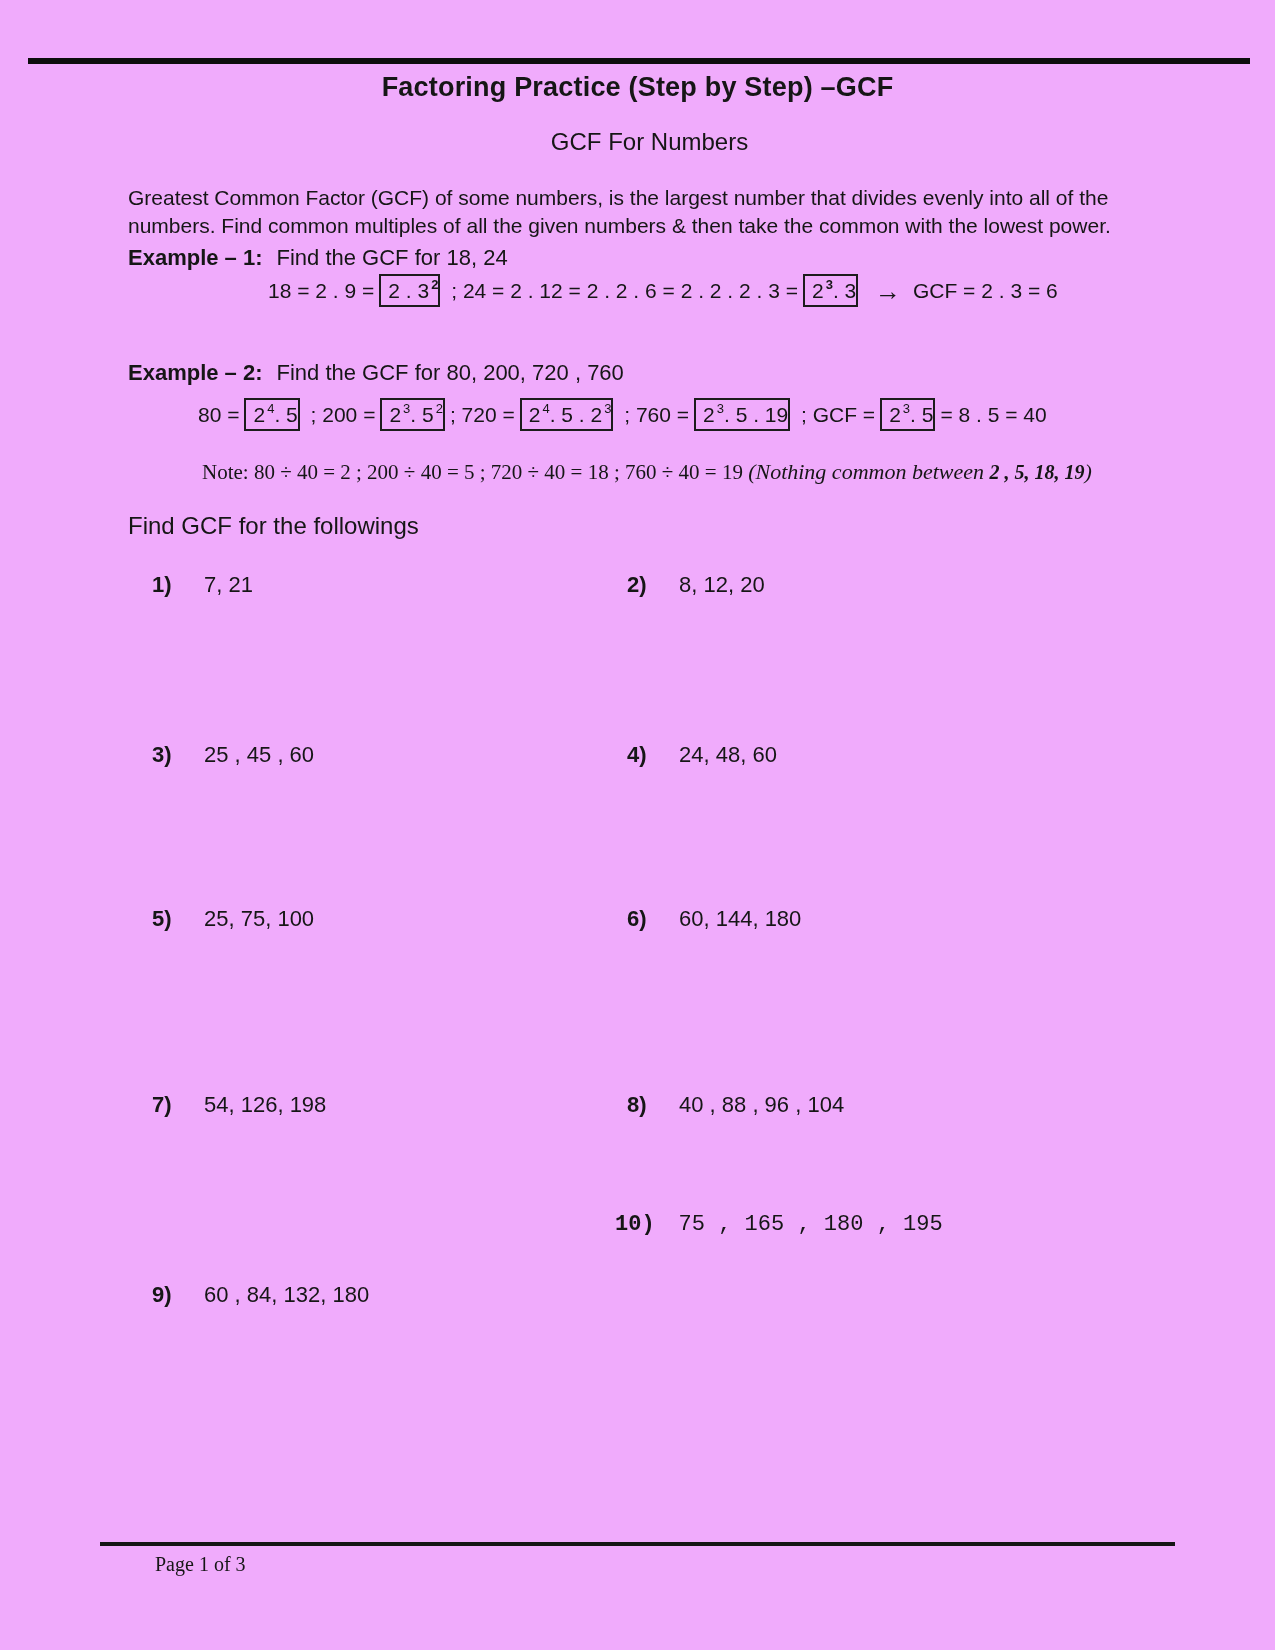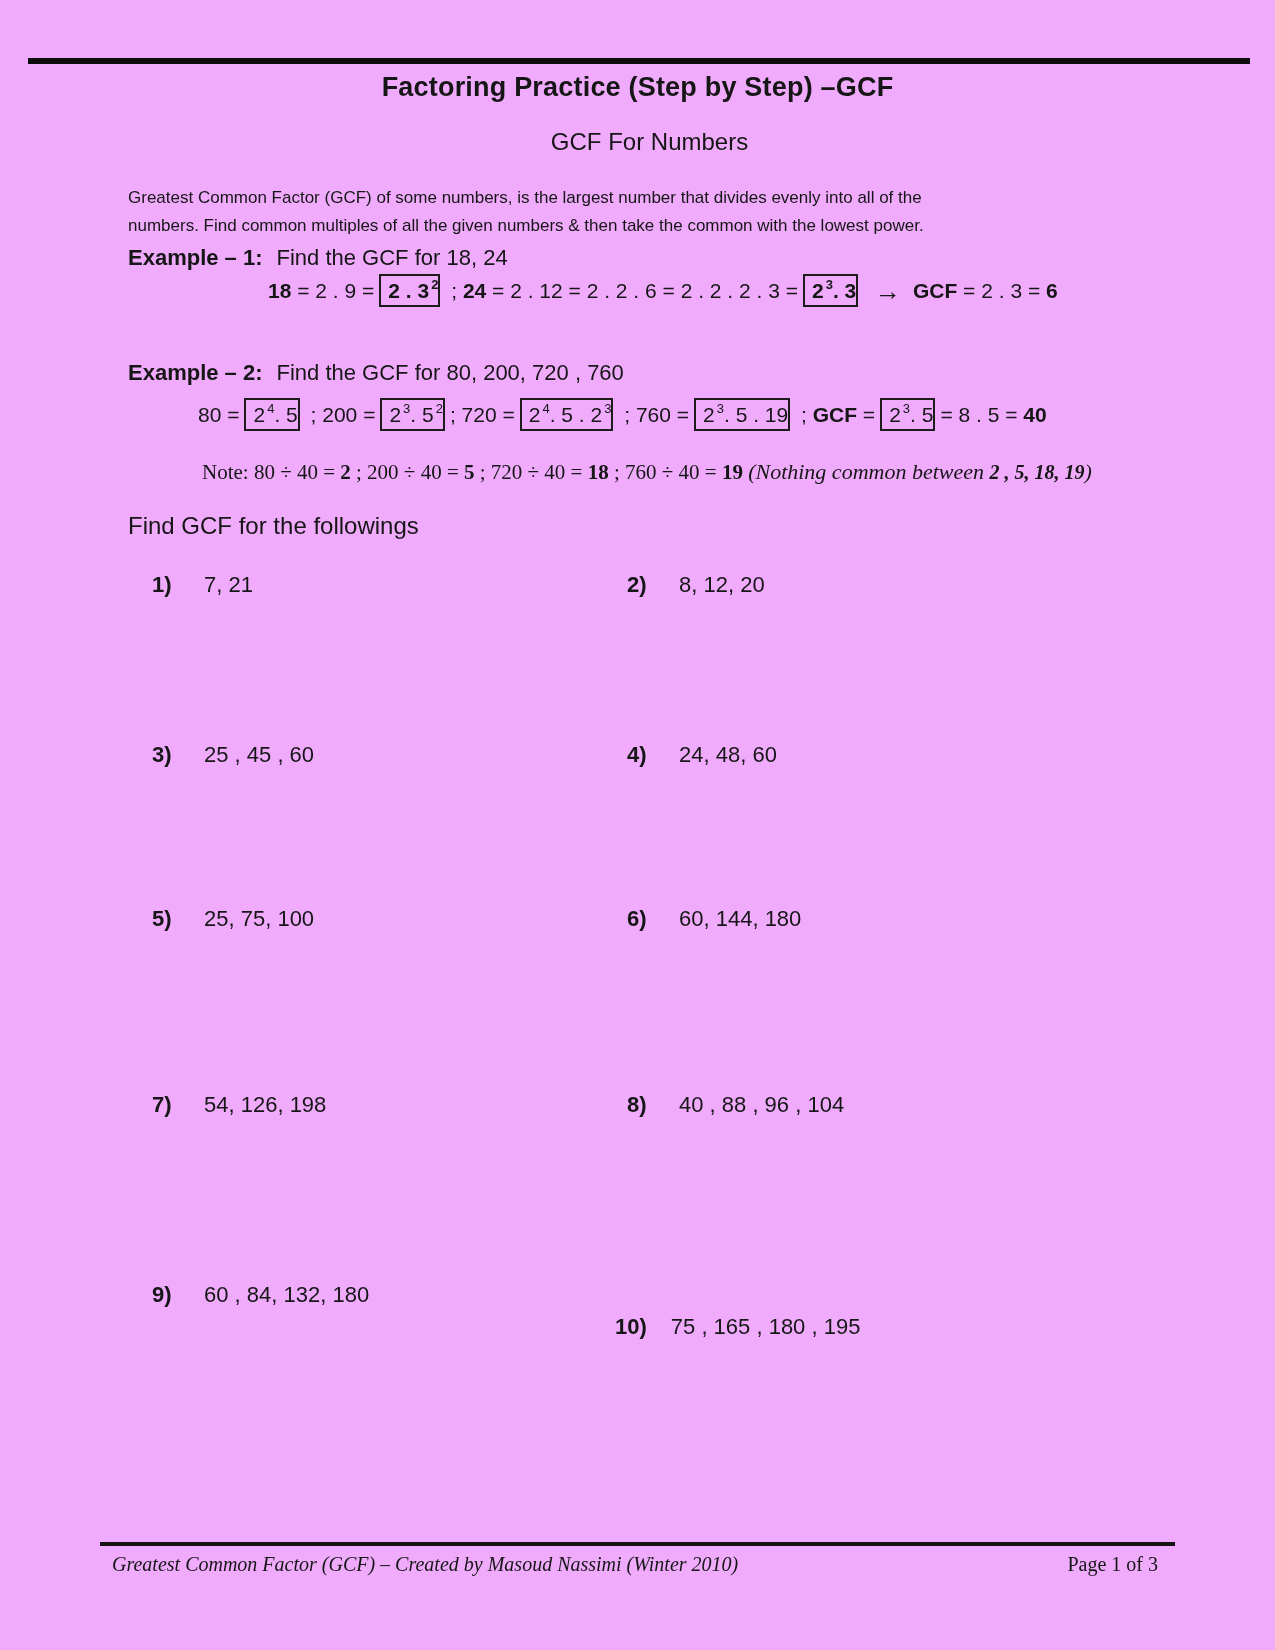--- a/index.html
+++ b/index.html
@@ -19,53 +19,53 @@
   .title{
     position:absolute;top:72px;left:0;width:100%;
     text-align:center;font-size:27px;font-weight:bold;letter-spacing:.2px;
   }
   .subtitle{
     position:absolute;top:128px;left:12px;width:100%;
     text-align:center;font-size:24px;font-weight:normal;
   }
   .intro{
     position:absolute;top:184px;left:128px;width:1040px;
-    font-size:17px;line-height:27.5px;
+    font-size:21px;line-height:27.5px;
   }
   .ex-head{position:absolute;left:128px;font-size:22px;}
   .ex-head .ex-label{font-weight:bold;margin-right:14px;}
   .ex1-head{top:245px;}
   .ex2-head{top:360px;}
   .mathline{position:absolute;font-size:21px;white-space:nowrap;}
   .ex1-work{top:274px;left:268px;}
   .ex2-work{top:398px;left:198px;}
   .mbox{
     display:inline-block;border:2px solid #1c1c1c;
     padding:2px 0 3px 7px;margin:0 5px;line-height:1.05;
   }
-  .tk-bold{font-weight:bold;}
+  .tk-bold{font-weight:normal;}
   .tk-sup{font-size:13px;vertical-align:9px;letter-spacing:0;padding-left:2px;}
   .tk-bsup{font-size:13px;vertical-align:9px;font-weight:bold;padding-left:2px;}
   .tk-arrow{font-weight:bold;font-size:26px;vertical-align:-2px;padding:0 6px;}
   .note-line{
     position:absolute;top:459px;left:202px;
     font-family:"Liberation Serif", serif;font-size:21px;white-space:nowrap;
   }
   .tk-it{font-style:italic;font-size:22px;}
   .tk-bit{font-style:italic;font-weight:bold;font-size:20px;}
   .find-heading{
     position:absolute;top:512px;left:128px;font-size:24px;
   }
   .problem{position:absolute;font-size:22px;white-space:nowrap;}
   .problem .pnum{font-weight:bold;display:inline-block;min-width:28px;margin-right:24px;}
   .p1{top:572px;left:152px;}  .p2{top:572px;left:627px;}
   .p3{top:742px;left:152px;}  .p4{top:742px;left:627px;}
   .p5{top:906px;left:152px;}  .p6{top:906px;left:627px;}
   .p7{top:1092px;left:152px;} .p8{top:1092px;left:627px;}
-  .p9{top:1282px;left:152px;} .p10{top:1314px;left:615px;}
+  .p9{top:1282px;left:152px;} .p10{top:1212px;left:615px;font-family:Liberation Mono, monospace;}
   .footer-rule{
     position:absolute;top:1542px;left:100px;width:1075px;height:4px;
     background:#151515;
   }
   .footer{
     position:absolute;top:1553px;left:112px;width:1046px;
     display:flex;justify-content:space-between;align-items:baseline;
     font-family:"Liberation Serif", serif;font-size:20px;
   }
   .footer-credit{font-style:italic;}
@@ -126,17 +126,16 @@
   </div>
   <div class="problem p9">
     <span class="pnum">9)</span><span class="pval">60 , 84, 132, 180</span>
   </div>
   <div class="problem p10">
     <span class="pnum">10)</span><span class="pval">75 , 165 , 180 , 195</span>
   </div>
 
   <div class="footer-rule"></div>
   <div class="footer">
-    <span class="footer-credit">Greatest Common Factor (GCF)  – Created  by Masoud Nassimi (Winter 2010)</span>
     <span class="footer-page">Page 1 of  3</span>
   </div>
 
 </div>
 
 </body></html>

